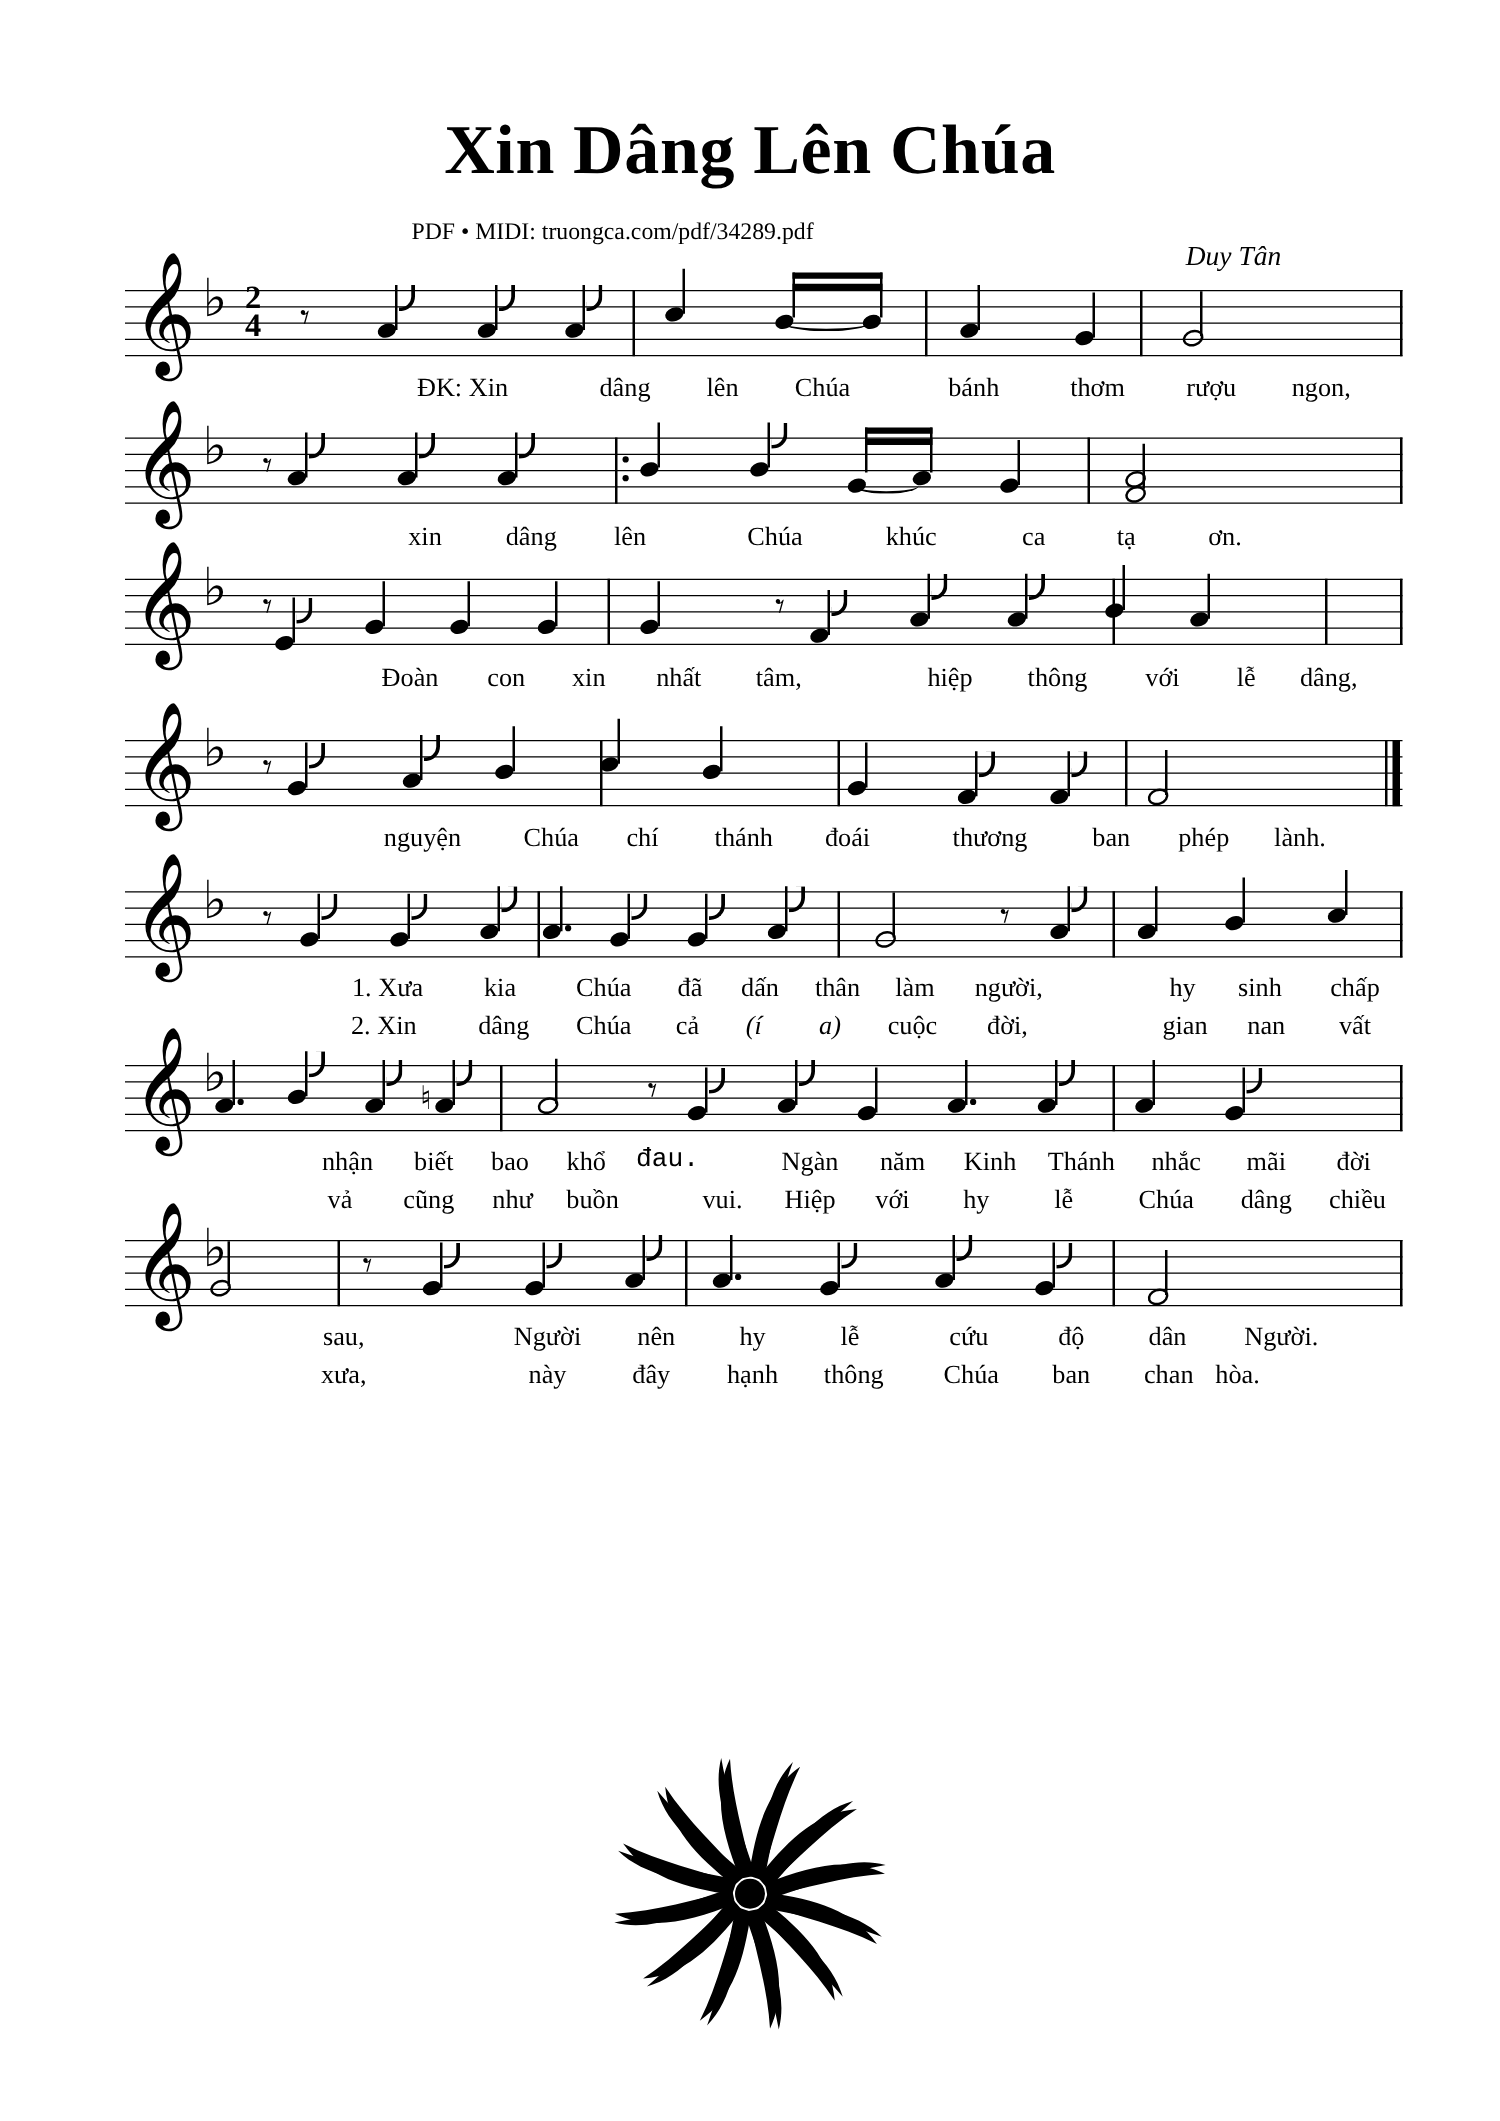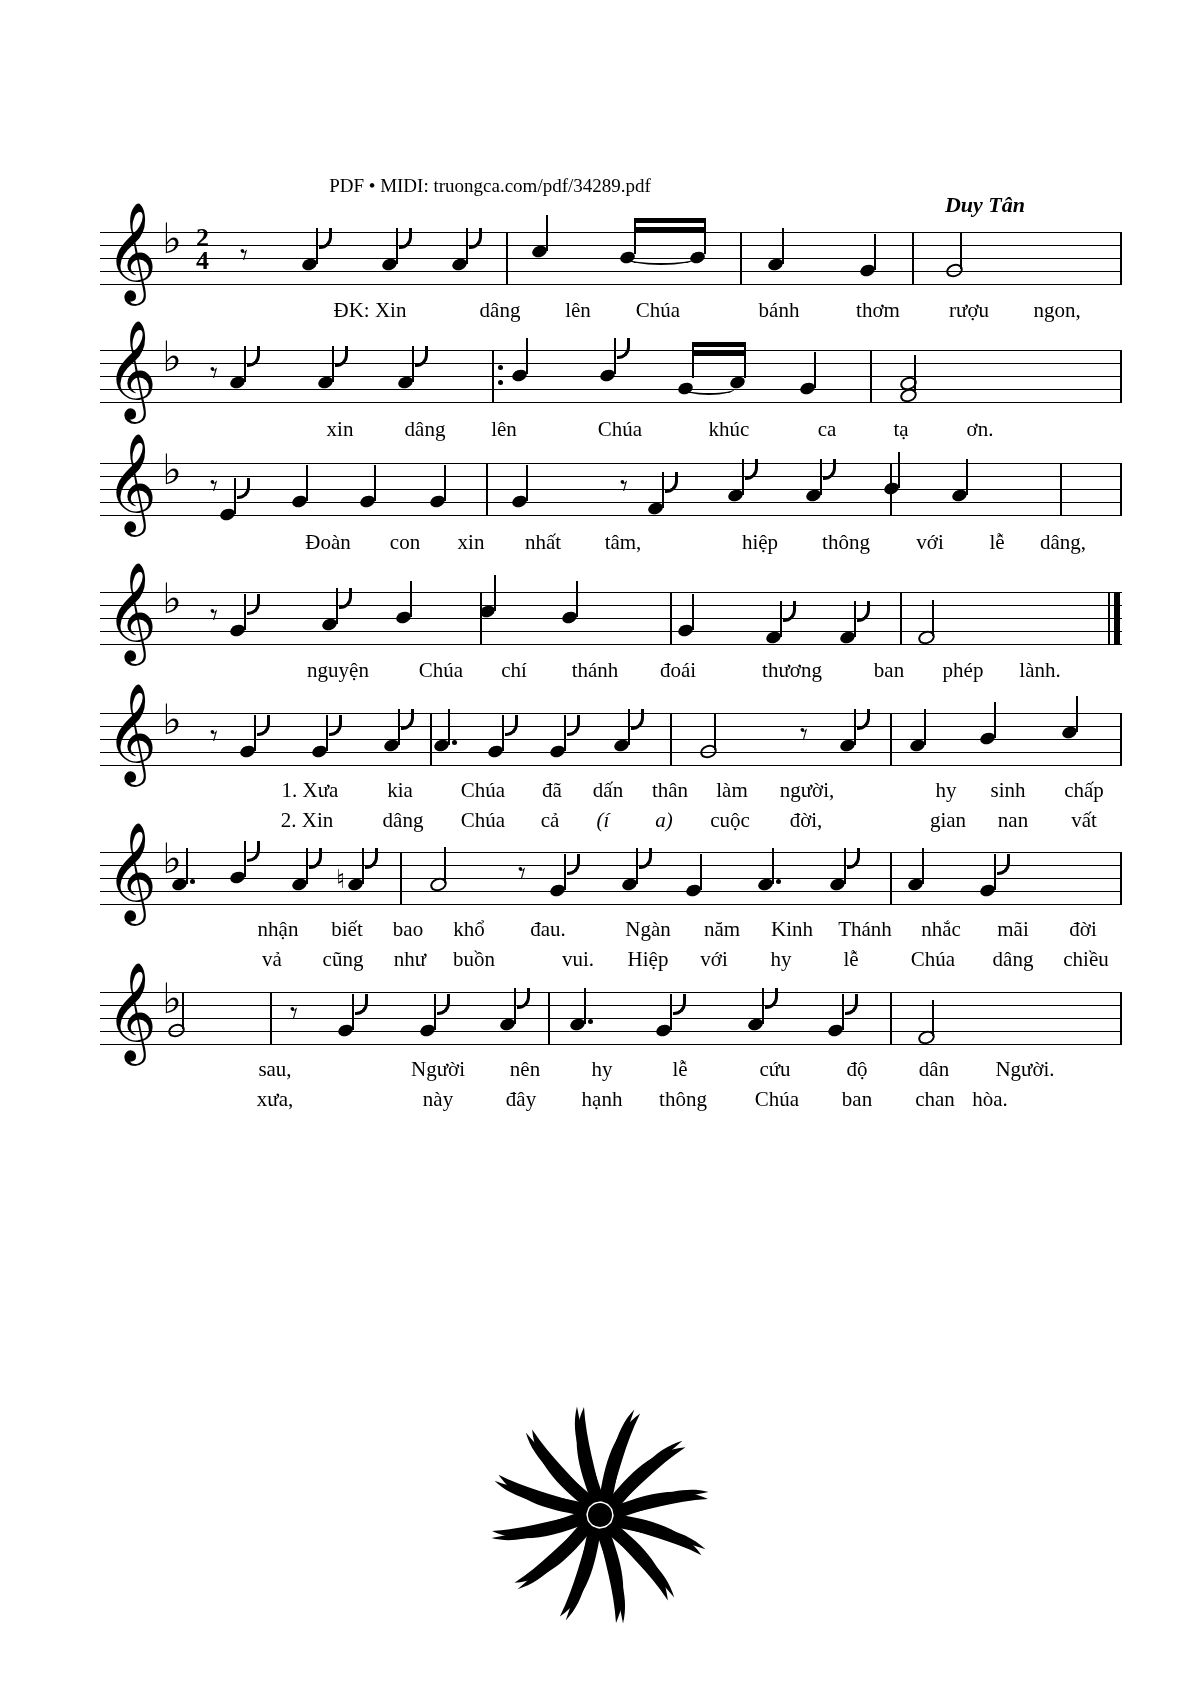--- a/index.html
+++ b/index.html
@@ -38,21 +38,21 @@
     text-align: center;
     font-size: 19px;
     font-family: "Liberation Serif", serif;
   }
   .composer {
     position: absolute;
     top: 192px;
     right: 175px;
     font-size: 22px;
     font-style: italic;
-    font-weight: bold;
+    font-weight: normal;
     font-family: "Liberation Serif", serif;
   }
 
   
   .system {
     position: absolute;
     left: 100px;
     width: 1022px;
   }
   .staff {
@@ -206,20 +206,21 @@
     left: 600px;
     top: 1390px;
     transform: translateX(-50%);
   }
 </style>
 </head>
 <body>
 
 <div class="page">
 
+  <div class="title">Xin Dâng Lên Chúa</div>
   <div class="subtitle">PDF • MIDI: truongca.com/pdf/34289.pdf</div>
   <div class="composer">Duy Tân</div>
 
   <div class="system" style="top:232px;">
     <div class="staff">
       <div class="line"></div>
       <div class="line"></div>
       <div class="line"></div>
       <div class="line"></div>
       <div class="line"></div>
@@ -651,21 +652,21 @@
       <div class="flag" style="left:895px; top:2px;"></div>
 
       <div class="barline" style="left:1020px;"></div>
     </div>
   </div>
   <div class="lyricline" style="top:917px;">
     <span style="left:178px;">nhận</span>
     <span style="left:247px;">biết</span>
     <span style="left:308px;">bao</span>
     <span style="left:369px;">khổ</span>
-    <span style="left:448px;">đau.</span>
+    <span style="left:434px;font-family:Liberation Mono, monospace;">đau.</span>
     <span style="left:548px;">Ngàn</span>
     <span style="left:622px;">năm</span>
     <span style="left:692px;">Kinh</span>
     <span style="left:765px;">Thánh</span>
     <span style="left:841px;">nhắc</span>
     <span style="left:913px;">mãi</span>
     <span style="left:983px;">đời</span>
   </div>
   <div class="lyricline" style="top:947px;">
     <span style="left:172px;">vả</span>

